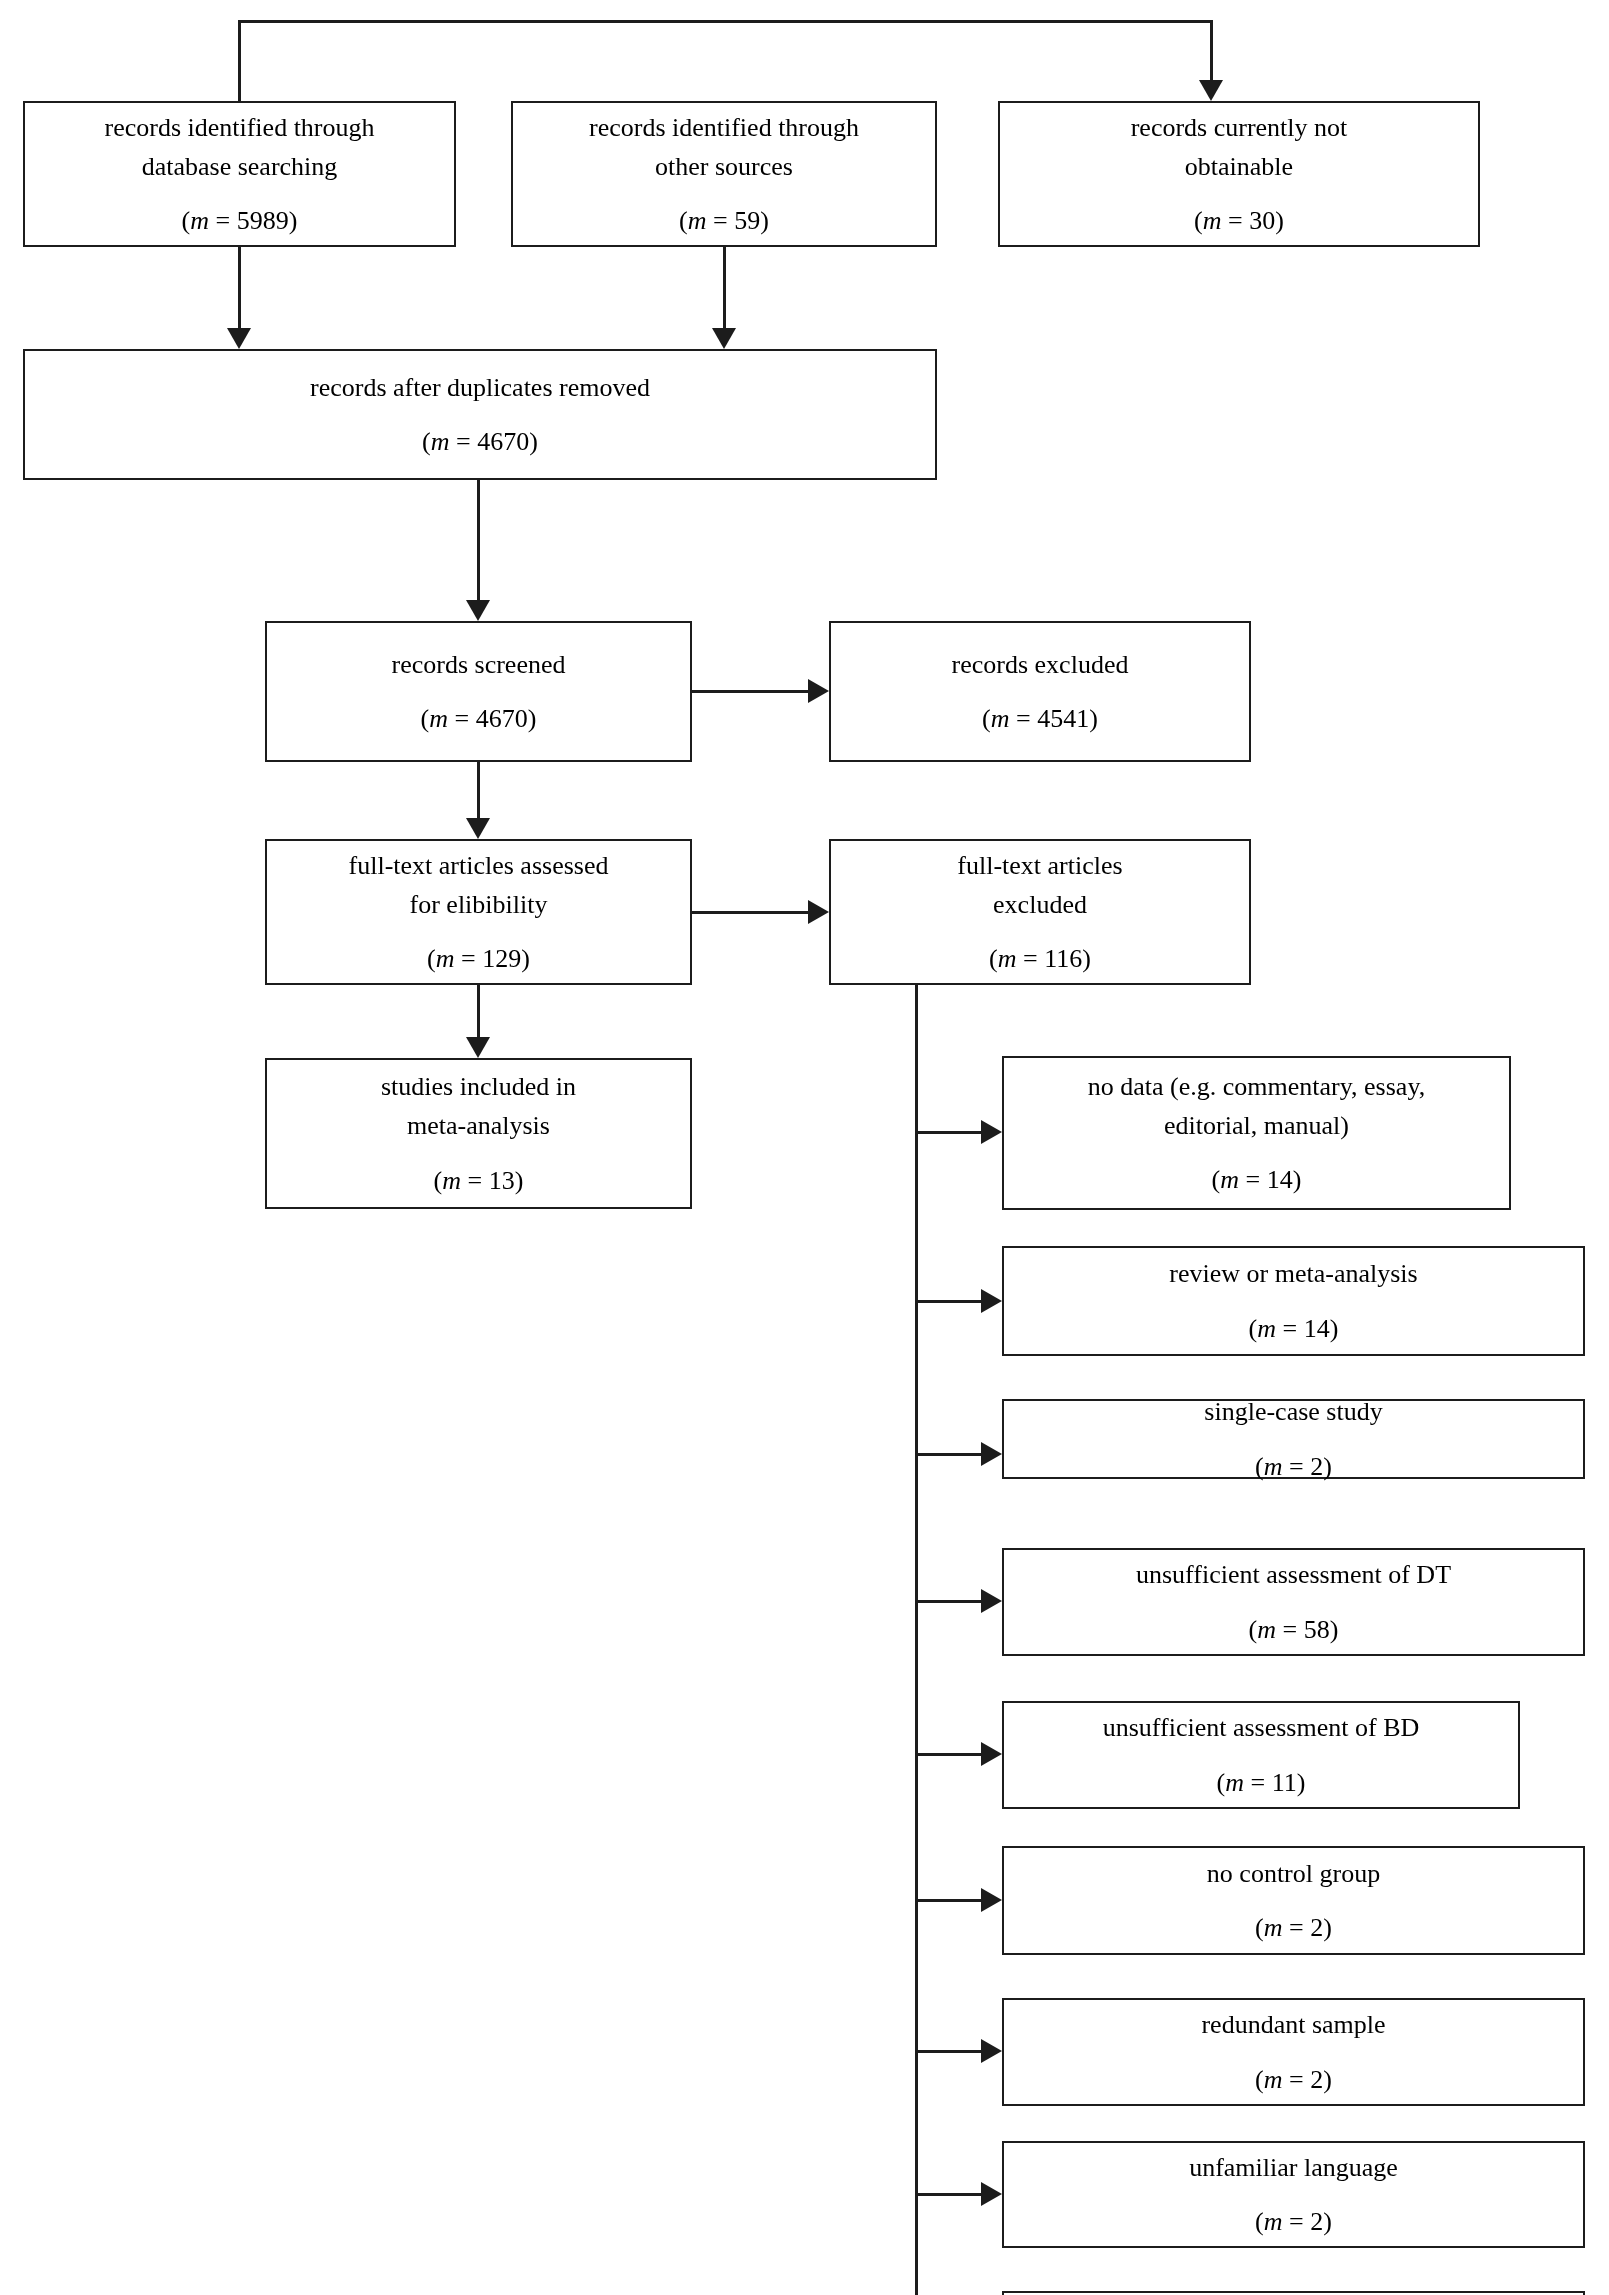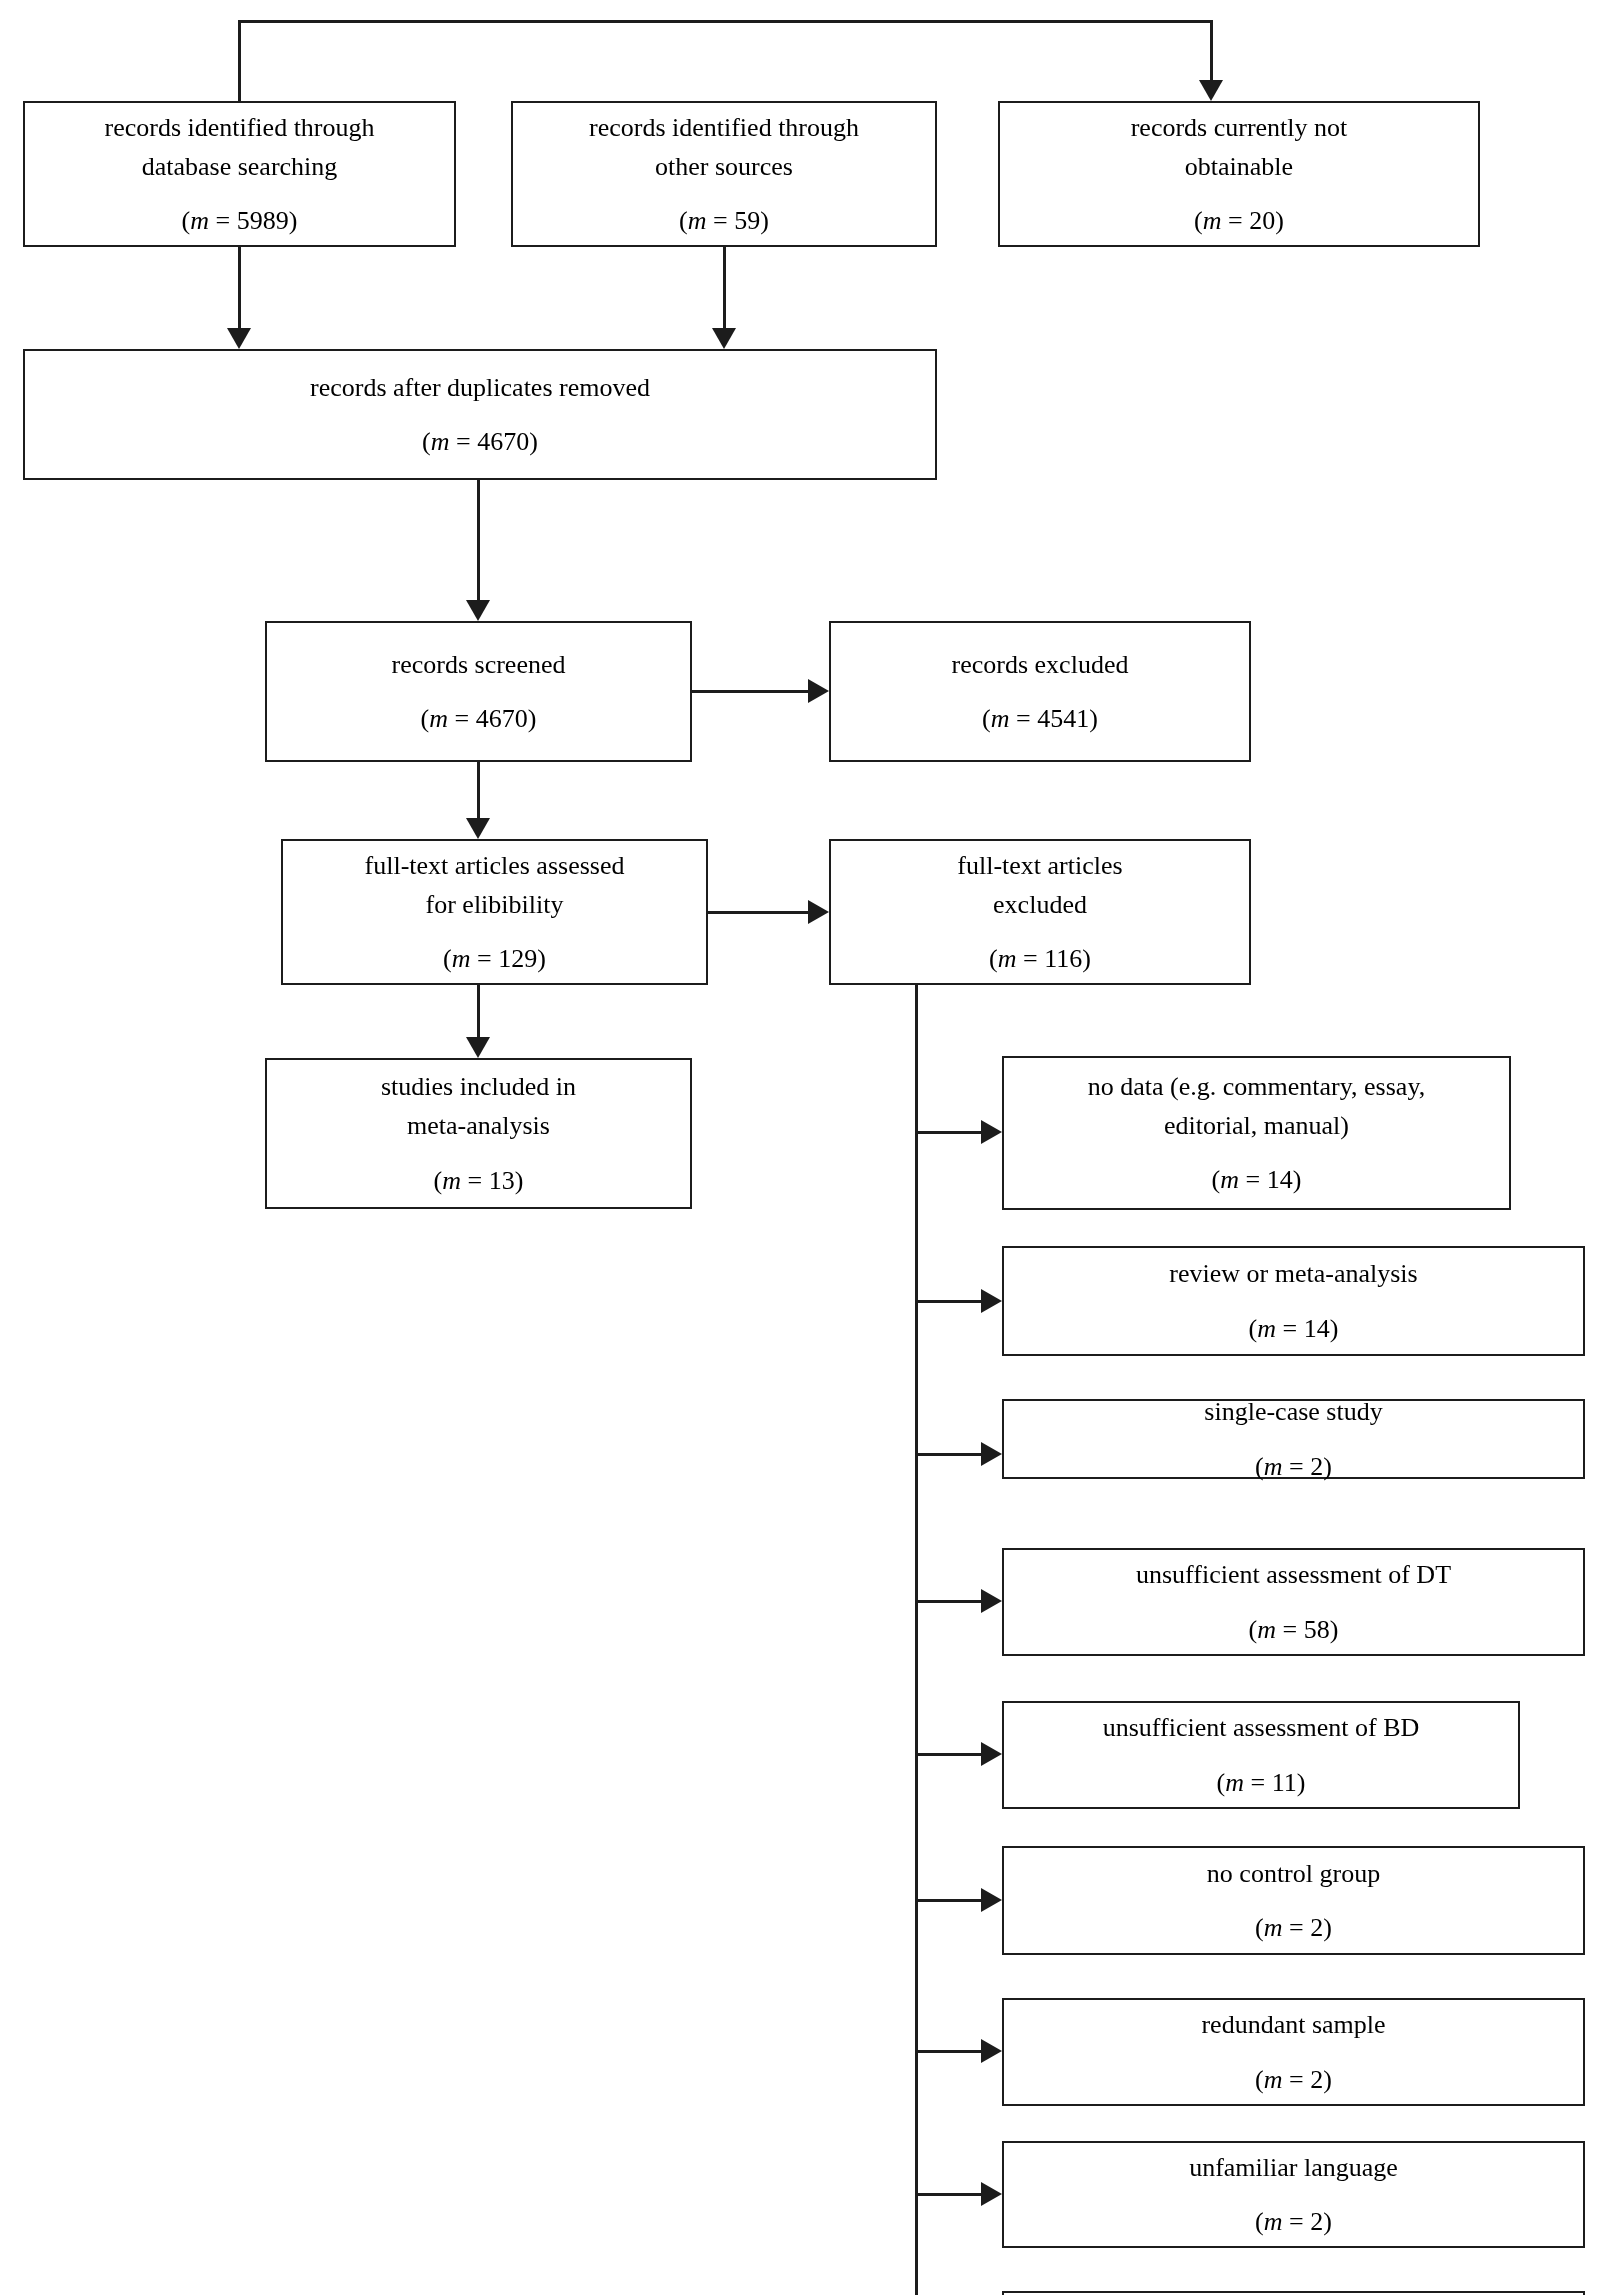--- a/index.html
+++ b/index.html
@@ -46,21 +46,21 @@
     border-bottom: 12.4px solid transparent;
     border-left: 21px solid #1c1c1c;
   }
   
   #b-identified-db     { left: 23px;   top: 101px;  width: 433px;  height: 146px; }
   #b-identified-other  { left: 511px; top: 101px;  width: 426px;  height: 146px; }
   #b-not-obtainable    { left: 998px; top: 101px;  width: 482px;  height: 146px; }
   #b-after-duplicates  { left: 23px;   top: 349px;  width: 914px; height: 131px; }
   #b-screened          { left: 265px;  top: 621px; width: 427px;  height: 141px; }
   #b-records-excluded  { left: 829px; top: 621px; width: 422px;  height: 141px; }
-  #b-ft-assessed       { left: 265px;  top: 839px; width: 427px;  height: 146px; margin-left: 16px; }
+  #b-ft-assessed       { left: 265px;  top: 839px; width: 427px;  height: 146px; }
   #b-ft-excluded       { left: 829px; top: 839px; width: 422px;  height: 146px; }
   #b-included          { left: 265px;  top: 1058px; width: 427px;  height: 151px; }
   #r-no-data           { left: 1002px; top: 1056px; width: 509px; height: 154px; }
   #r-review            { left: 1002px; top: 1246px; width: 583px; height: 110px; }
   #r-single-case       { left: 1002px; top: 1399px; width: 583px; height: 80px; }
   #r-dt                { left: 1002px; top: 1548px; width: 583px; height: 108px; }
   #r-bd                { left: 1002px; top: 1701px; width: 518px; height: 108px; }
   #r-no-control        { left: 1002px; top: 1846px; width: 583px; height: 109px; }
   #r-redundant         { left: 1002px; top: 1998px; width: 583px; height: 108px; }
   #r-language          { left: 1002px; top: 2141px; width: 583px; height: 107px; }
@@ -131,21 +131,21 @@
 
   <div class="box" id="b-identified-other">
     <div>records identified through</div>
     <div>other sources</div>
     <div class="mline"><span>(</span><span class="ital">m</span><span class="pre"> = </span><span>59</span><span>)</span></div>
   </div>
 
   <div class="box" id="b-not-obtainable">
     <div>records currently not</div>
     <div>obtainable</div>
-    <div class="mline"><span>(</span><span class="ital">m</span><span class="pre"> = </span><span>20</span><span>)</span></div>
+    <div class="mline"><span>(</span><span class="ital">m</span><span class="pre"> = </span><span>30</span><span>)</span></div>
   </div>
 
   <div class="box" id="b-after-duplicates">
     <div>records after duplicates removed</div>
     <div class="mline"><span>(</span><span class="ital">m</span><span class="pre"> = </span><span>4670</span><span>)</span></div>
   </div>
 
   <div class="box" id="b-screened">
     <div>records screened</div>
     <div class="mline"><span>(</span><span class="ital">m</span><span class="pre"> = </span><span>4670</span><span>)</span></div>

